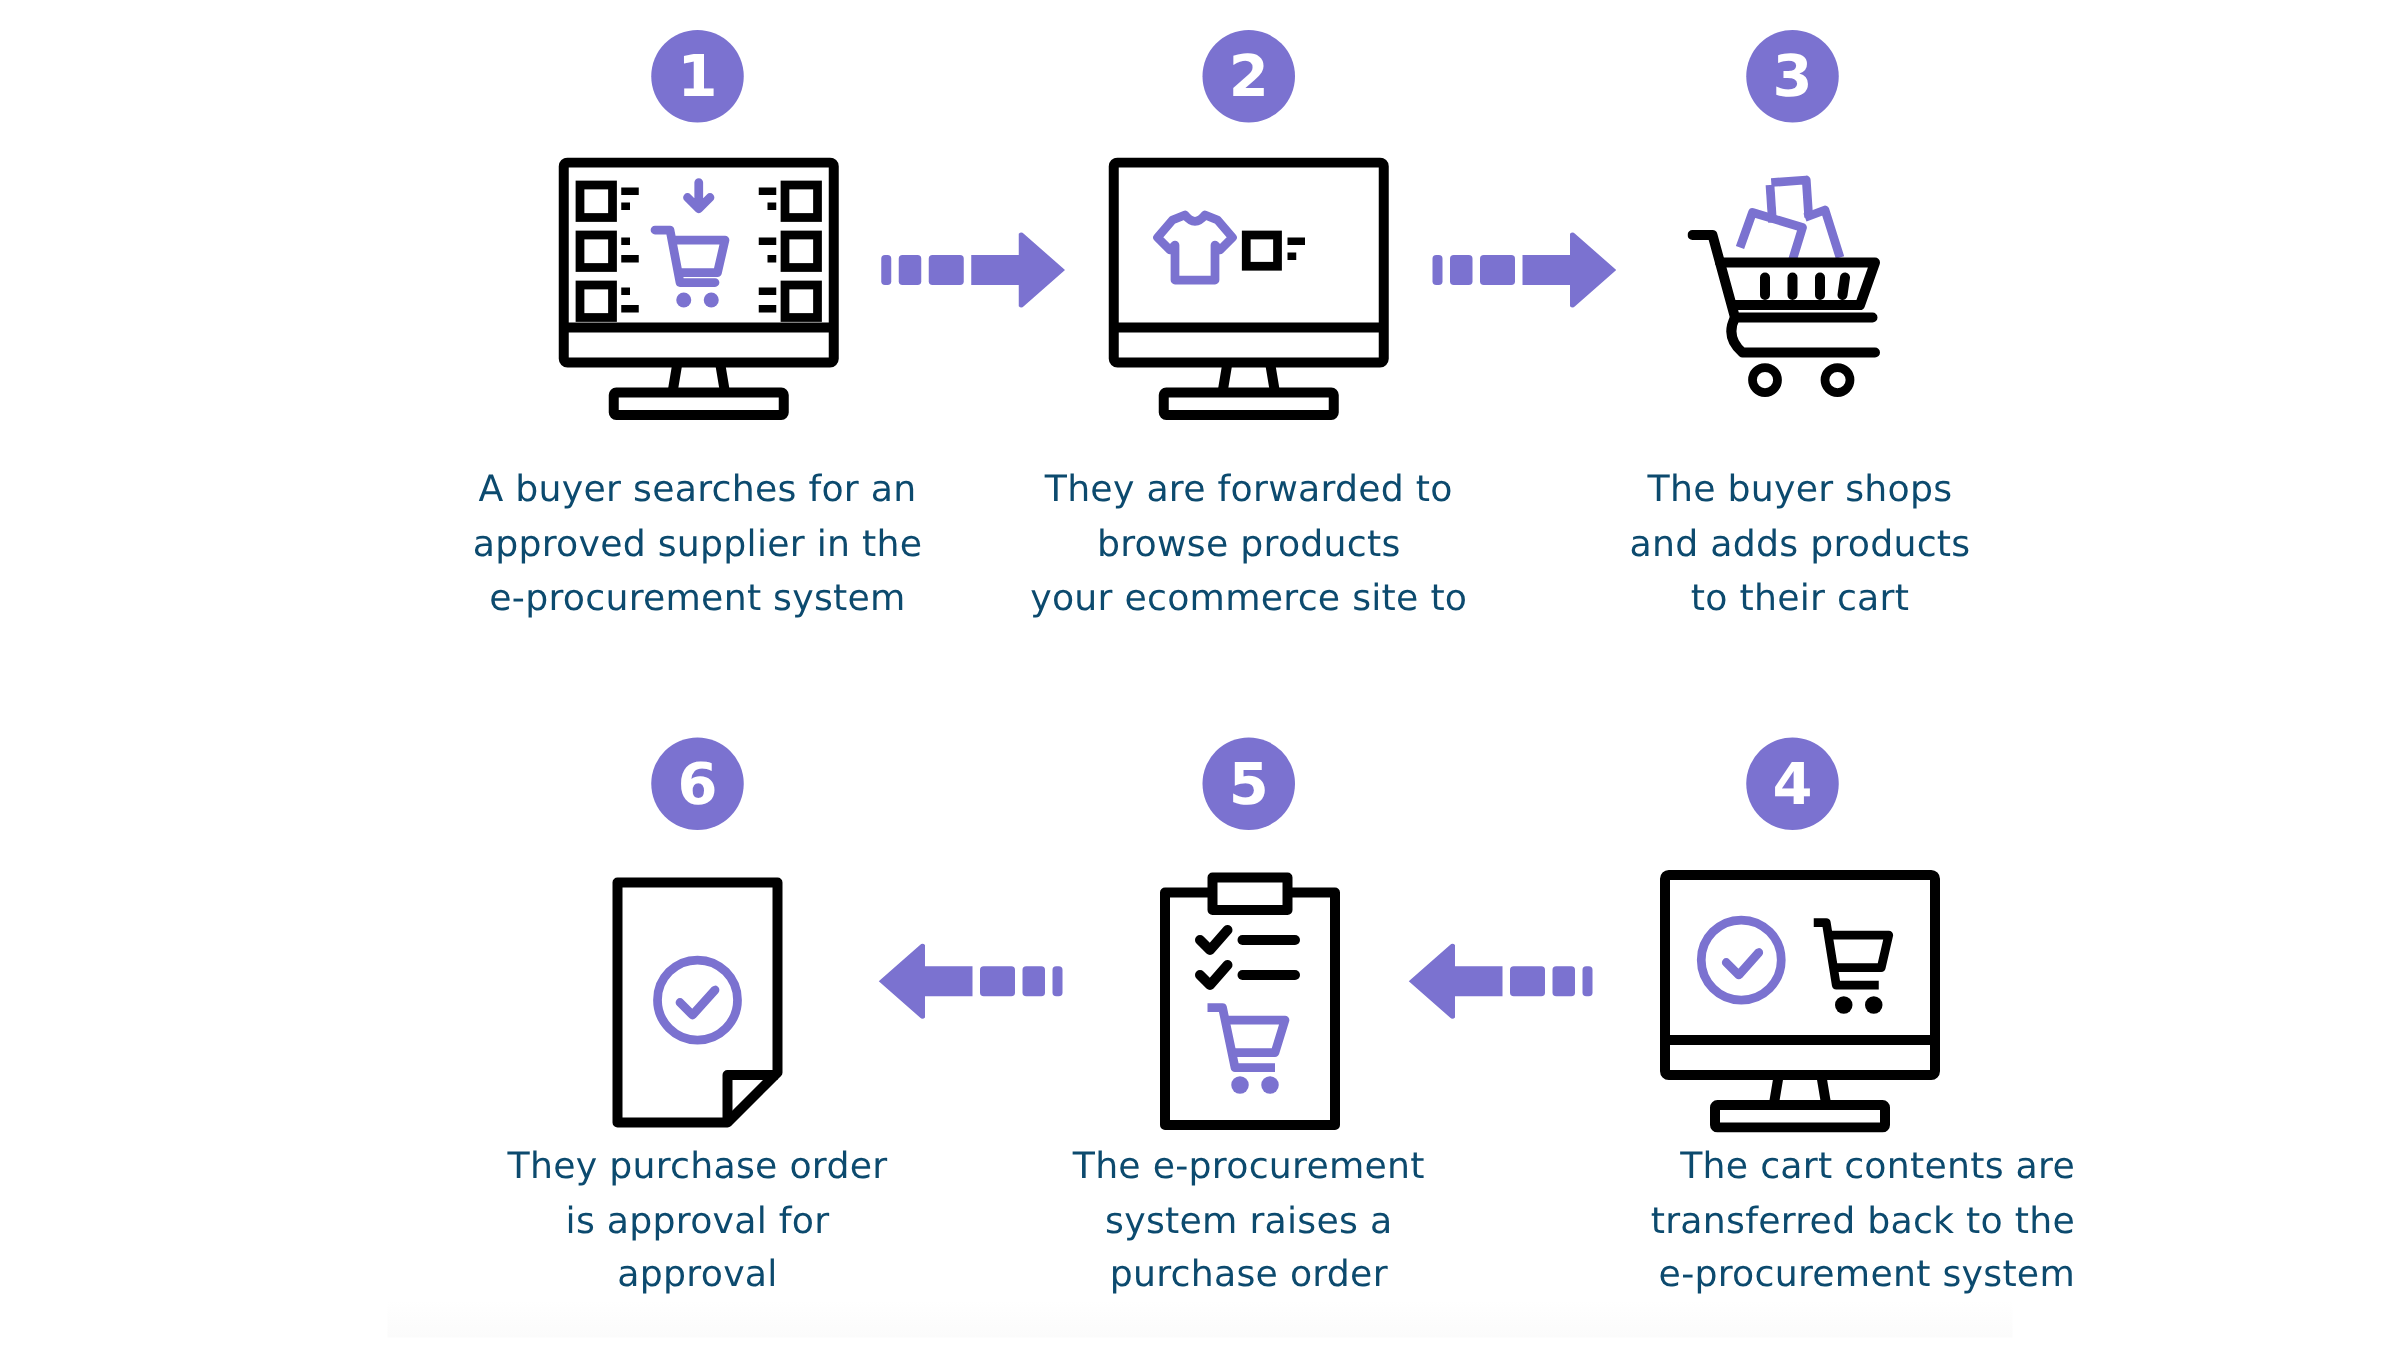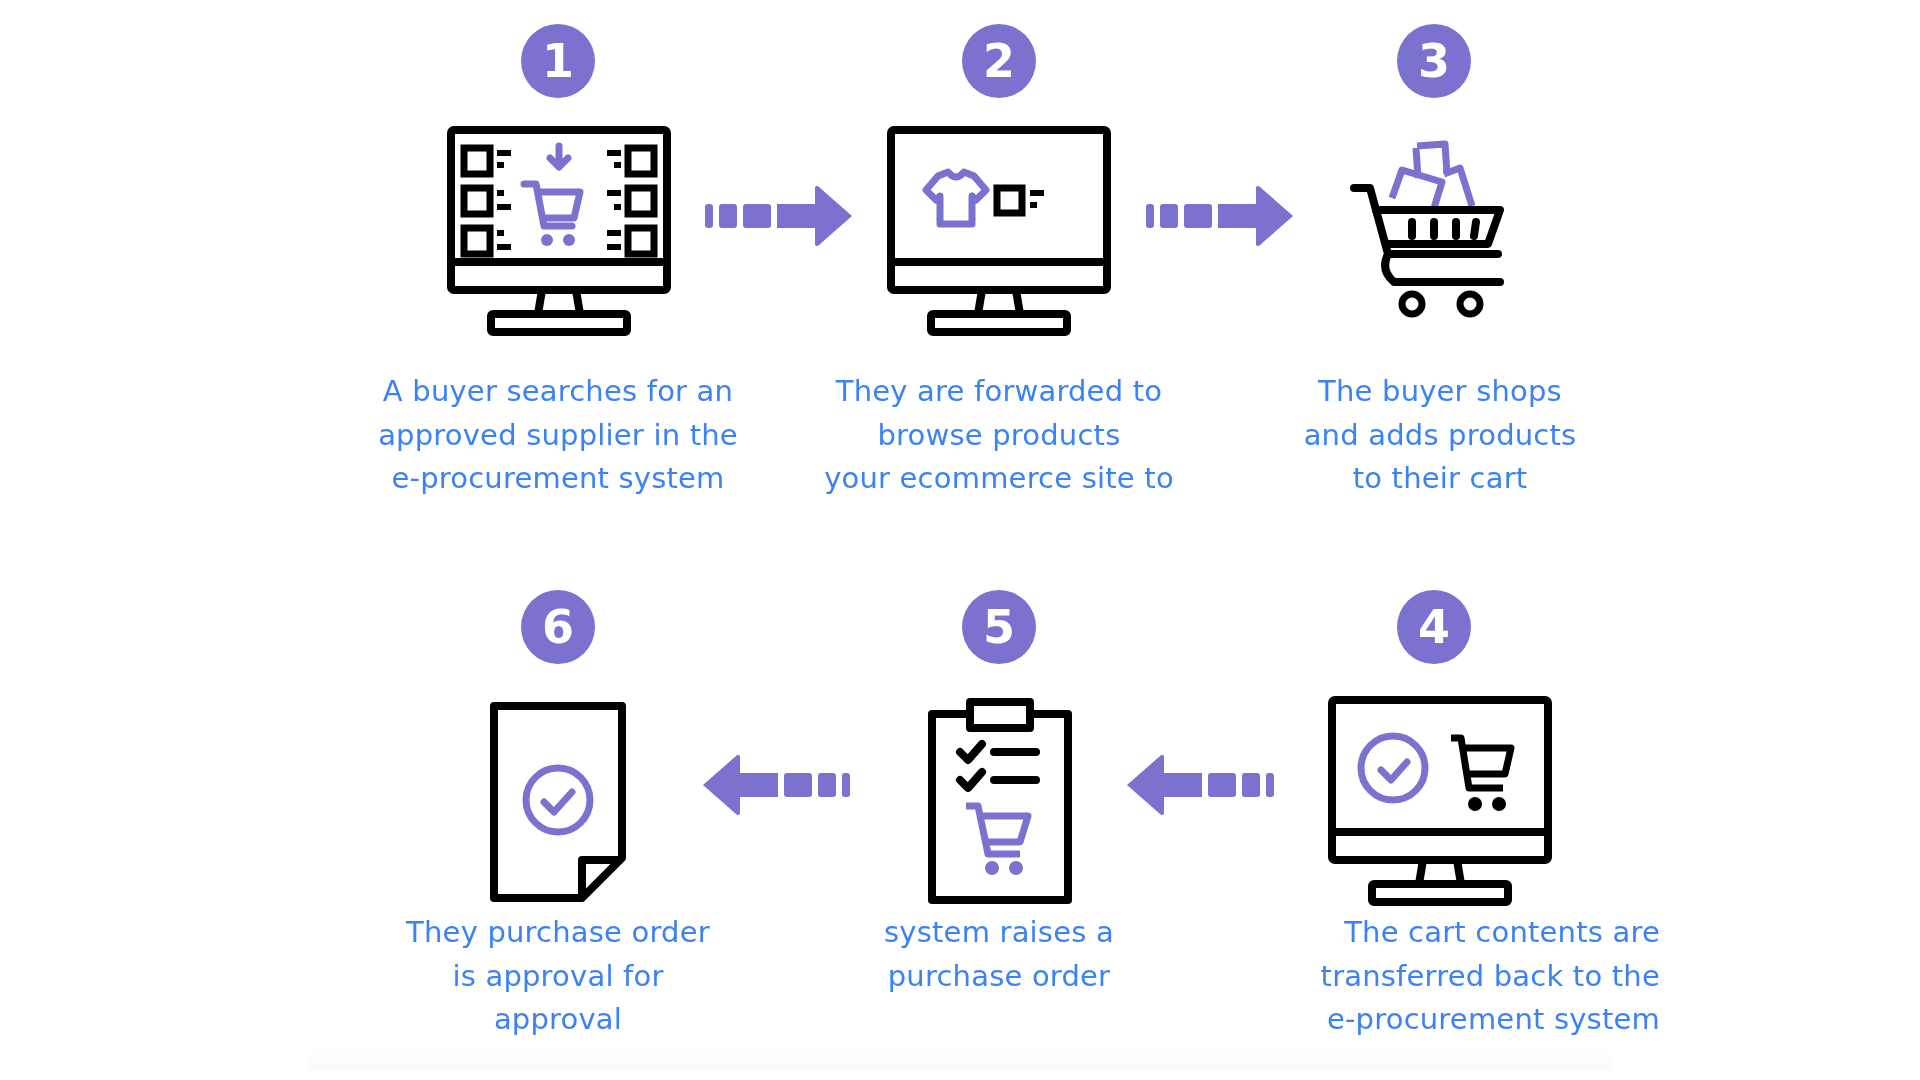--- a/index.html
+++ b/index.html
@@ -1,20 +1,20 @@
 <!DOCTYPE html>
 <html><head>
 <meta charset="utf-8">
 <style>
   html,body{margin:0;padding:0;background:#ffffff;}
   body{width:1920px;height:1080px;position:relative;overflow:hidden;font-family:"DejaVu Sans","Liberation Sans",sans-serif;}
   .badge{position:absolute;width:74px;height:74px;border-radius:50%;background:#7B72D0;color:#fff;
          font-family:"DejaVu Sans",sans-serif;font-weight:bold;font-size:46px;line-height:74px;text-align:center;}
   .icon{position:absolute;}
-  .caption{position:absolute;width:440px;text-align:center;color:#3b82f6;font-family:"DejaVu Sans",sans-serif;
+  .caption{position:absolute;width:440px;text-align:center;color:#0c4a6e;font-family:"DejaVu Sans",sans-serif;
            font-size:29px;line-height:43.5px;letter-spacing:0.2px;}
   .caption span{display:block;white-space:nowrap;}
   .arrow{position:absolute;}
   .bottom-fade{position:absolute;left:310px;top:1040px;width:1300px;height:30px;
                background:linear-gradient(#ffffff,#fbfbfb);}
 </style>
 </head>
 <body>
 
 <div class="badge" style="left:521px;top:24px;">1</div>
@@ -153,20 +153,21 @@
       <path d="M70 86 L112 86"></path>
   </g>
   <g fill="none" stroke="#7B72D0" stroke-width="7" stroke-linejoin="round">
     <path d="M42 112 L54 112 L64 160 L96 160"></path>
     <path d="M56 122 L104 122 L96 148 L62 148"></path>
   </g>
   <circle cx="68" cy="174" r="7" fill="#7B72D0"></circle>
     <circle cx="92" cy="174" r="7" fill="#7B72D0"></circle>
 </svg>
 <div class="caption" style="left:779px;top:911px;">
+  <span>The e-procurement</span>
   <span>system raises a</span>
   <span>purchase order</span>
 </div>
 
 <svg class="arrow" style="left:1124px;top:752px;" width="152" height="66" viewBox="0 0 152 66">
   <g fill="#7B72D0" transform="translate(152,0) scale(-1,1)">
     <rect x="2" y="21" width="8" height="24" rx="3"></rect>
     <rect x="16" y="21" width="18" height="24" rx="3"></rect>
     <rect x="40" y="21" width="28" height="24" rx="3"></rect>
     <path d="M74 21 L112 21 L112 4 Q114 2 116 4 L149 33 L116 62 Q114 64 112 62 L112 45 L74 45 Z"></path>

